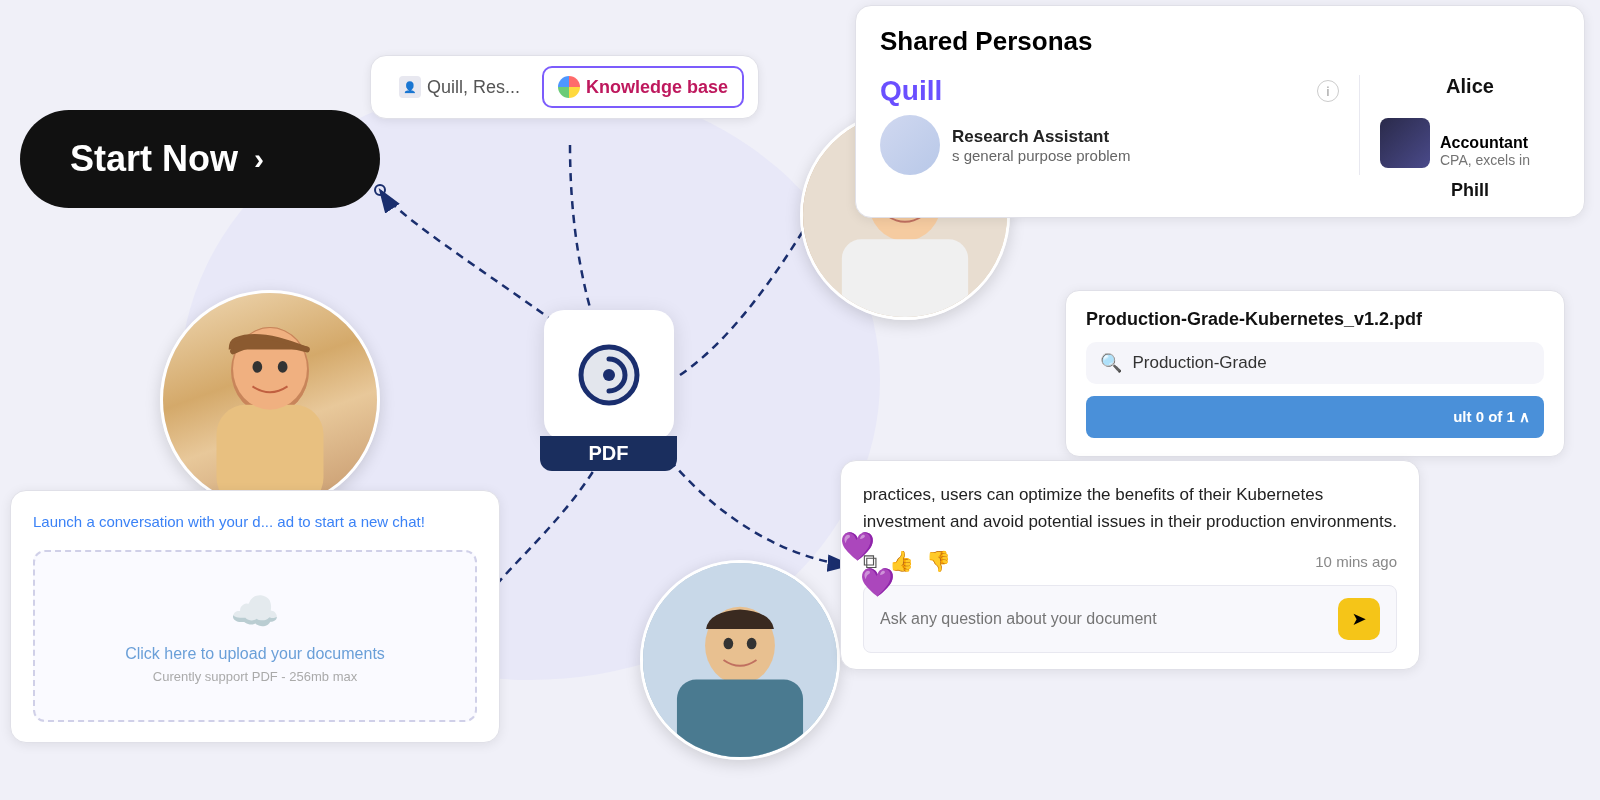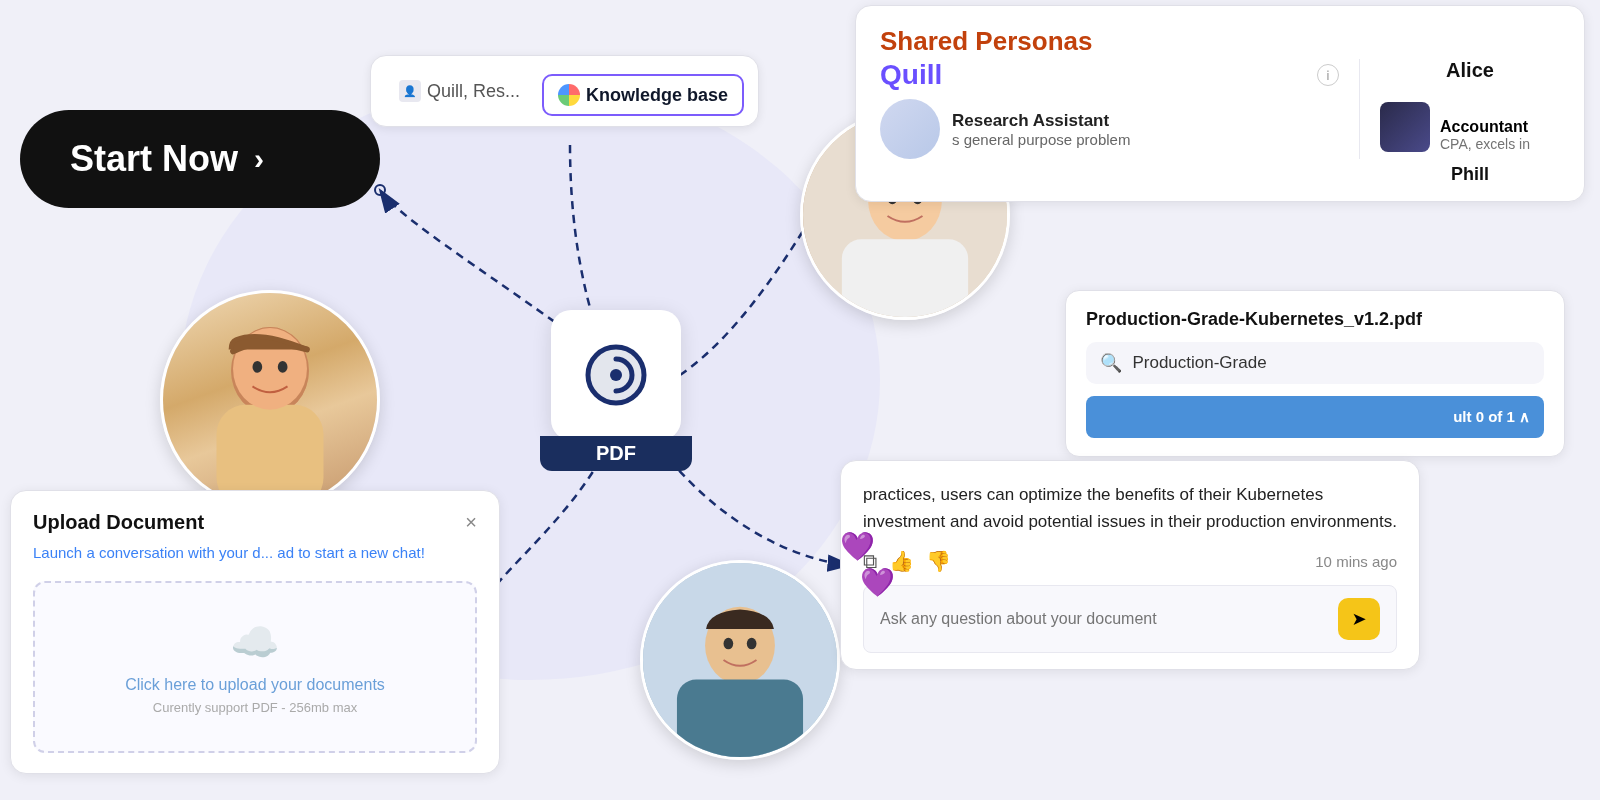--- a/index.html
+++ b/index.html
@@ -64,23 +64,22 @@
       align-items: center;
       gap: 6px;
       padding: 8px 14px;
       border-radius: 10px;
       font-size: 18px;
       color: #555;
       cursor: pointer;
     }
     .tab-item.active {
       border: 2px solid #7c5cfc;
-      color: #0f172a;
+      color: #be185d;
       font-weight: 600;
-      margin-top: 8px;
     }
 
     
     .pdf-center {
       position: absolute;
       top: 310px;
       left: 540px;
       z-index: 10;
       display: flex;
       flex-direction: column;
@@ -102,42 +101,42 @@
       height: 64px;
     }
     .pdf-label {
       background: #1a2e5e;
       color: #fff;
       font-size: 20px;
       font-weight: 700;
       padding: 6px 36px;
       border-radius: 0 0 12px 12px;
       margin-top: -4px;
-      width: 152px;
+      width: 137px;
       text-align: center;
     }
 
     
     .shared-personas {
       position: absolute;
       top: 5px;
       left: 855px;
       background: #fff;
       border-radius: 16px;
       border: 1.5px solid #e0e0e8;
       width: 730px;
       padding: 20px 24px 16px;
       z-index: 10;
       box-shadow: 0 2px 12px rgba(0,0,0,0.08);
     }
     .shared-personas-title {
       font-size: 26px;
       font-weight: 700;
-      margin-bottom: 2px;
-      color: #c2410c;
+      margin-bottom: 18px;
+      color: #000000;
     }
     .personas-row {
       display: flex;
       gap: 20px;
       align-items: flex-start;
     }
     .persona-main {
       flex: 1;
       border-right: 1.5px solid #e8e8f0;
       padding-right: 20px;
@@ -625,24 +624,20 @@
     </button>
   </div>
 </div>
 
 <div class="hearts">
   <span>💜</span>
   <span style="margin-left:20px;">💜</span>
 </div>
 
 <div class="upload-panel">
-  <div class="upload-header">
-    <span class="upload-title">Upload Document</span>
-    <span class="close-btn">×</span>
-  </div>
   <div class="upload-subtitle">Launch a conversation with your d... ad to start a new chat!</div>
   <div class="upload-drop-area">
     <div class="upload-cloud-icon">☁️</div>
     <div class="upload-click-text">Click here to upload your documents</div>
     <div class="upload-support-text">Curently support PDF - 256mb max</div>
   </div>
 </div>
 
 <div class="circle-photo circle-photo-man1">
   <div class="person-bg-man1">

